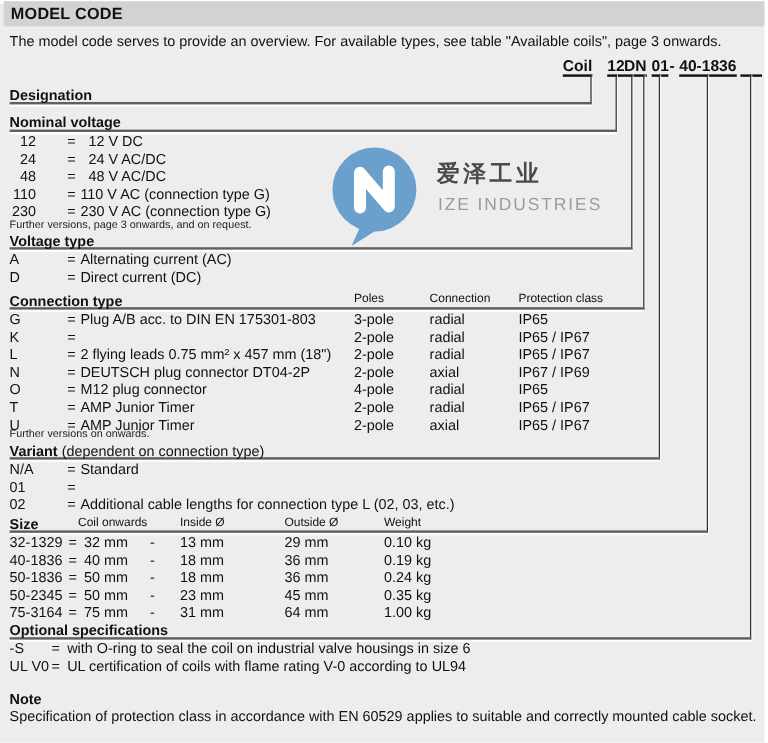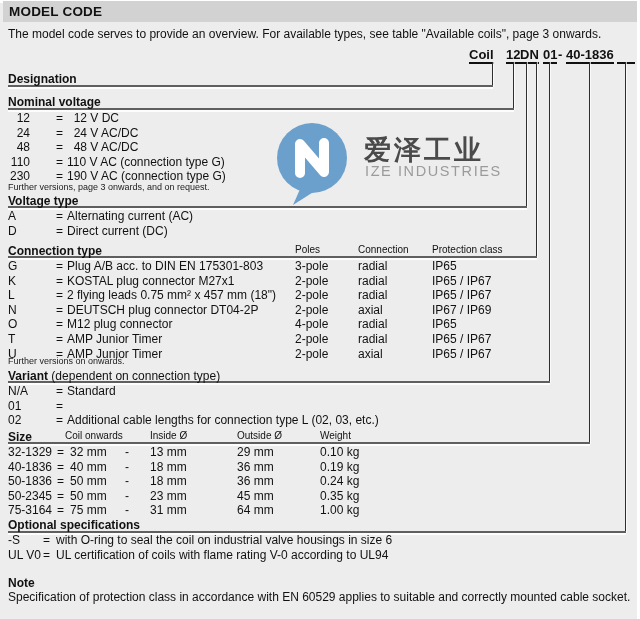--- a/index.html
+++ b/index.html
@@ -45,21 +45,21 @@
   .s-in{left:142px;}
   .s-out{left:229px;}
   .s-wt{left:312px;}
   
   .o-eq{left:35px;}
   .o-val{left:48px;}
   .smallnote{position:absolute;left:8px;font-size:9px;color:#222;}
   .colhead{position:absolute;font-size:10px;font-weight:normal;white-space:pre;}
   
   .wm-logo{position:absolute;left:275px;top:121px;}
-  .wm-cjk{position:absolute;left:364px;top:132px;font-size:27px;font-weight:bold;
+  .wm-cjk{position:absolute;left:364px;top:132px;font-size:19px;font-weight:bold;
           color:#4a4a4a;letter-spacing:3px;font-family:"DejaVu Sans",sans-serif;}
   .wm-latin{position:absolute;left:365px;top:163px;font-size:14.5px;color:#9b9b9b;
             letter-spacing:1.6px;}
   .topstrip{position:absolute;left:0;top:0;width:640px;height:1px;background:#fff;}
 </style>
 </head>
 <body>
 
 <div class="page"></div>
 <div class="topstrip"></div>
@@ -129,21 +129,21 @@
 
     <div class="row">
       <span class="c-code-r">110</span>
       <span class="c-eq">=</span>
       <span class="c-val">110 V AC (connection type G)</span>
     </div>
 
     <div class="row">
       <span class="c-code-r">230</span>
       <span class="c-eq">=</span>
-      <span class="c-val">190 V AC (connection type G)</span>
+      <span class="c-val">230 V AC (connection type G)</span>
     </div>
   </div>
 <div class="smallnote" style="top:182px;">Further versions, page 3 onwards, and on request.</div>
 
 <div class="sec-title" style="left:8px;top:194px;">Voltage type</div>
 <div class="block" style="top:209px;">
 
     <div class="row">
       <span class="c-code">A</span>
       <span class="c-eq">=</span>
@@ -168,21 +168,20 @@
       <span class="c-eq">=</span>
       <span class="c-val">Plug A/B acc. to DIN EN 175301-803</span>
       <span class="c-poles">3-pole</span>
       <span class="c-conn">radial</span>
       <span class="c-prot">IP65</span>
     </div>
 
     <div class="row">
       <span class="c-code">K</span>
       <span class="c-eq">=</span>
-      <span class="c-val">KOSTAL plug connector M27x1</span>
       <span class="c-poles">2-pole</span>
       <span class="c-conn">radial</span>
       <span class="c-prot">IP65 / IP67</span>
     </div>
 
     <div class="row">
       <span class="c-code">L</span>
       <span class="c-eq">=</span>
       <span class="c-val">2 flying leads 0.75 mm² x 457 mm (18")</span>
       <span class="c-poles">2-pole</span>

